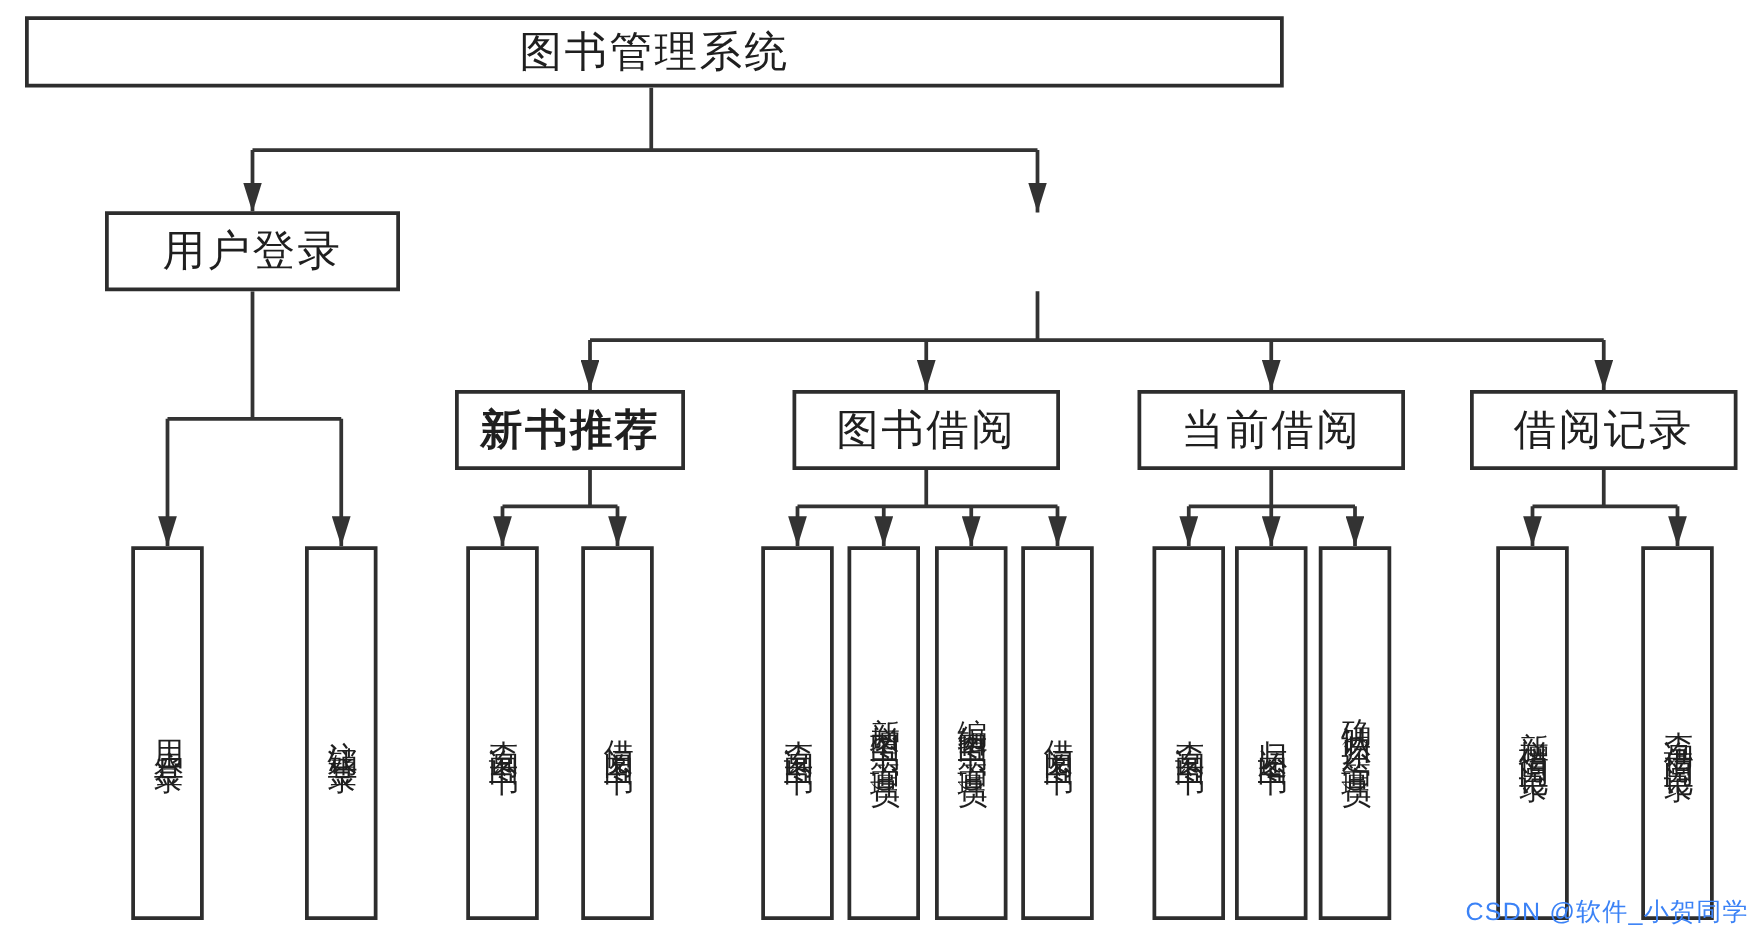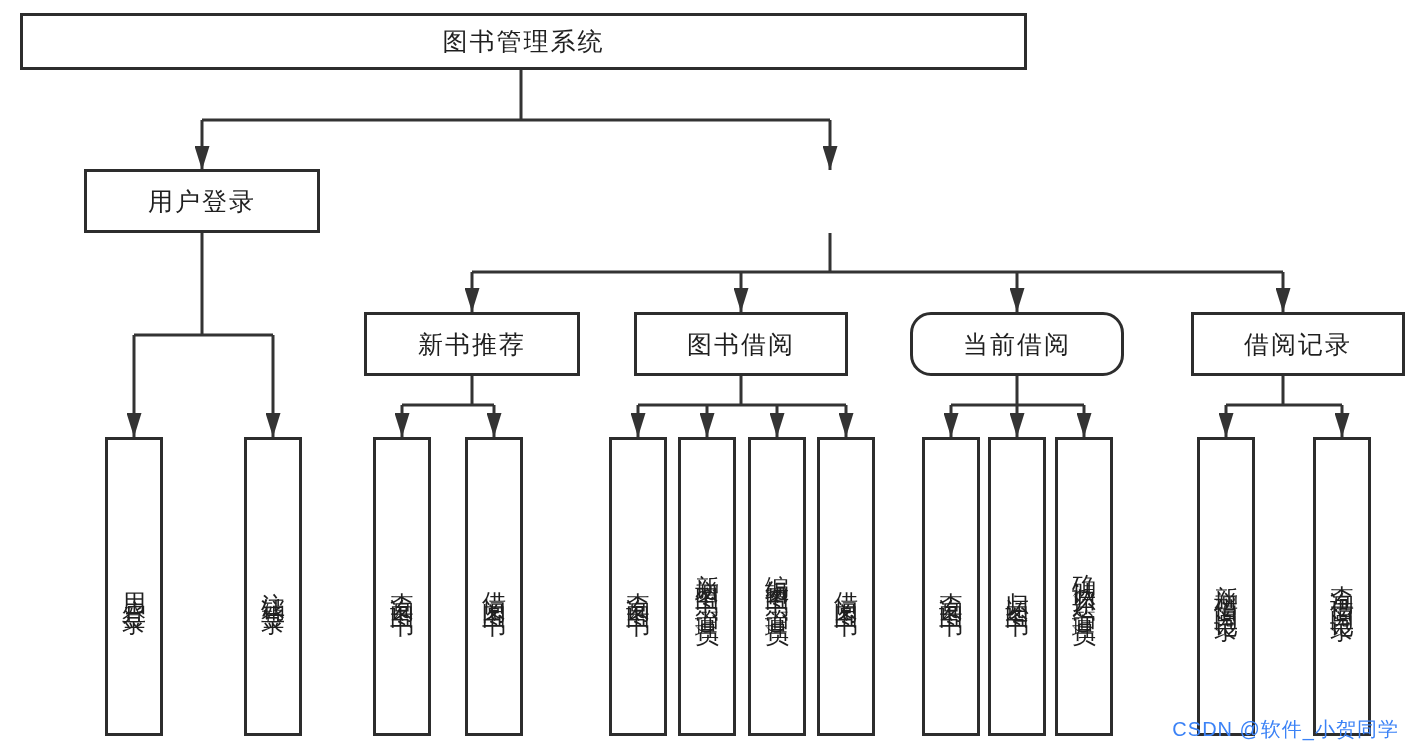--- a/index.html
+++ b/index.html
@@ -15,29 +15,29 @@
     position: absolute;
     box-sizing: border-box;
     background: #ffffff;
     border: 3px solid #2d2d2d;
     display: flex;
     align-items: center;
     justify-content: center;
     color: #1f1f1f;
     z-index: 2;
   }
-  .box.h { font-size: 25px; letter-spacing: 2px; }
+  .box.h { font-size: 34px; letter-spacing: 2px; }
   .box.root  { left: 20px;  top: 13px;  width: 1007px; height: 57px; }
   .box.lvl2a { left: 84px;  top: 169px; width: 236px; height: 64px; }
   .box.lvl2b { left: 712px; top: 169px; width: 236px; height: 64px; }
   .box.lvl3  { top: 312px; height: 64px; }
-  .box.l3a { left: 364px;  width: 216px; }
+  .box.l3a { left: 364px;  width: 184px; font-weight: bold; }
   .box.l3b { left: 634px;  width: 214px; }
-  .box.l3c { left: 910px;  width: 214px; border-radius: 21px; }
-  .box.l3d { left: 1176px; width: 214px; margin-left: 15px; }
+  .box.l3c { left: 910px;  width: 214px; }
+  .box.l3d { left: 1176px; width: 214px; }
   .box.leaf { top: 437px; width: 58px; height: 299px; }
   .leaf span {
     writing-mode: vertical-rl;
     text-orientation: mixed;
     white-space: nowrap;
     font-size: 24px;
     letter-spacing: 7px;
     color: #1f1f1f;
   }
   .g1a { left: 105px; }  .g1b { left: 244px; }

